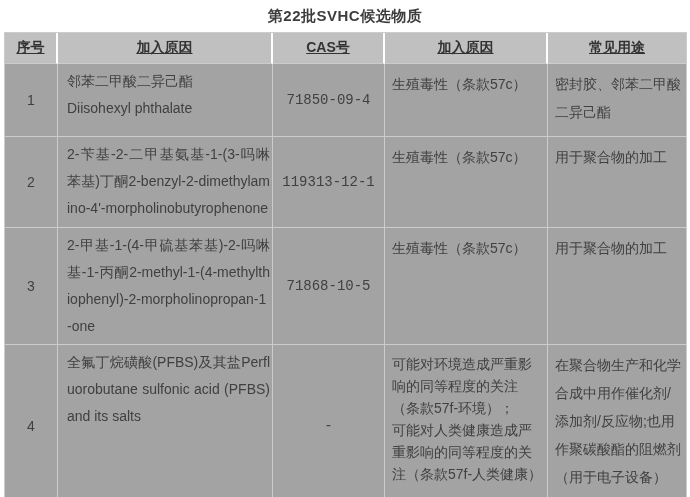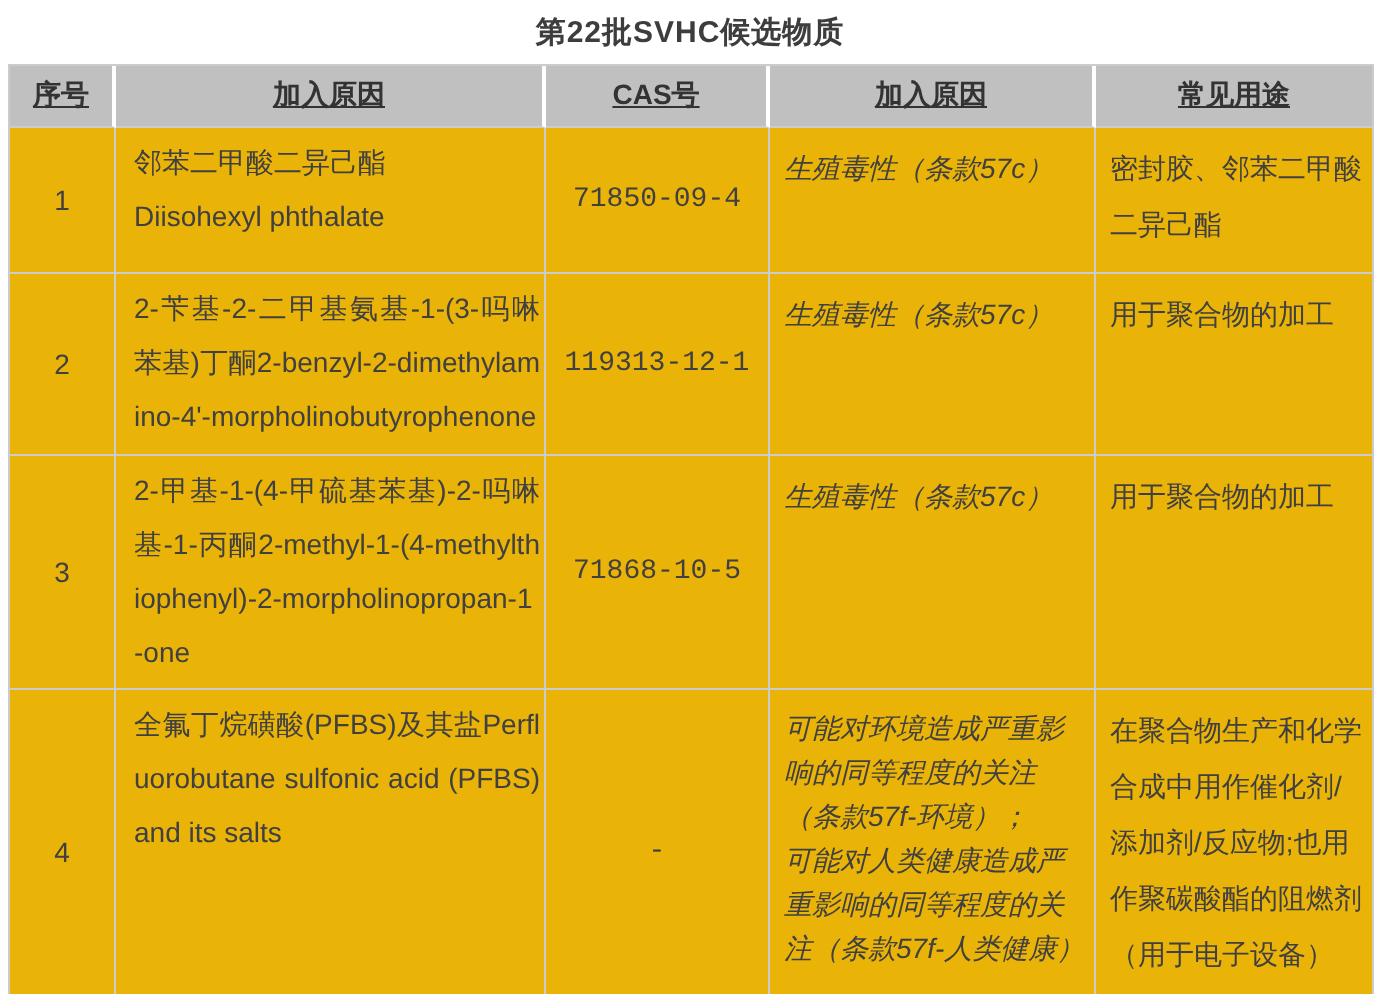--- a/index.html
+++ b/index.html
@@ -52,21 +52,21 @@
     border-bottom: 1px solid var(--border);
     text-decoration: underline;
   }
   thead th:last-child { border-right: 0; }
 
   tbody td {
     font-size: 14px;
     color: var(--text);
     border-right: 1px solid var(--border);
     border-bottom: 1px solid var(--border);
-    background: #eab308;
+    background: #a3a3a3;
   }
   tbody td:last-child { border-right: 0; }
   tbody tr:last-child td { border-bottom: 0; }
 
   tbody tr:nth-child(1) { height: 73px; }
   tbody tr:nth-child(2) { height: 91px; }
   tbody tr:nth-child(3) { height: 113px; }
   tbody tr:nth-child(4) { height: 147px; }
 
   td.no  { text-align: center; vertical-align: middle; }
@@ -77,21 +77,20 @@
     line-height: 27px;
     word-break: break-all;
     text-align: justify;
   }
   td.name .name-en.block { display: block; }
   td.reason {
     vertical-align: top;
     padding: 6px 2px 22px 7px;
     line-height: 28px;
     word-break: break-all;
-    font-style: italic;
   }
   td.reason.tight { line-height: 22px; padding-top: 8px; }
   td.uses {
     vertical-align: top;
     padding: 6px 2px 6px 7px;
     line-height: 28px;
     word-break: break-all;
   }
 </style>
 </head>

